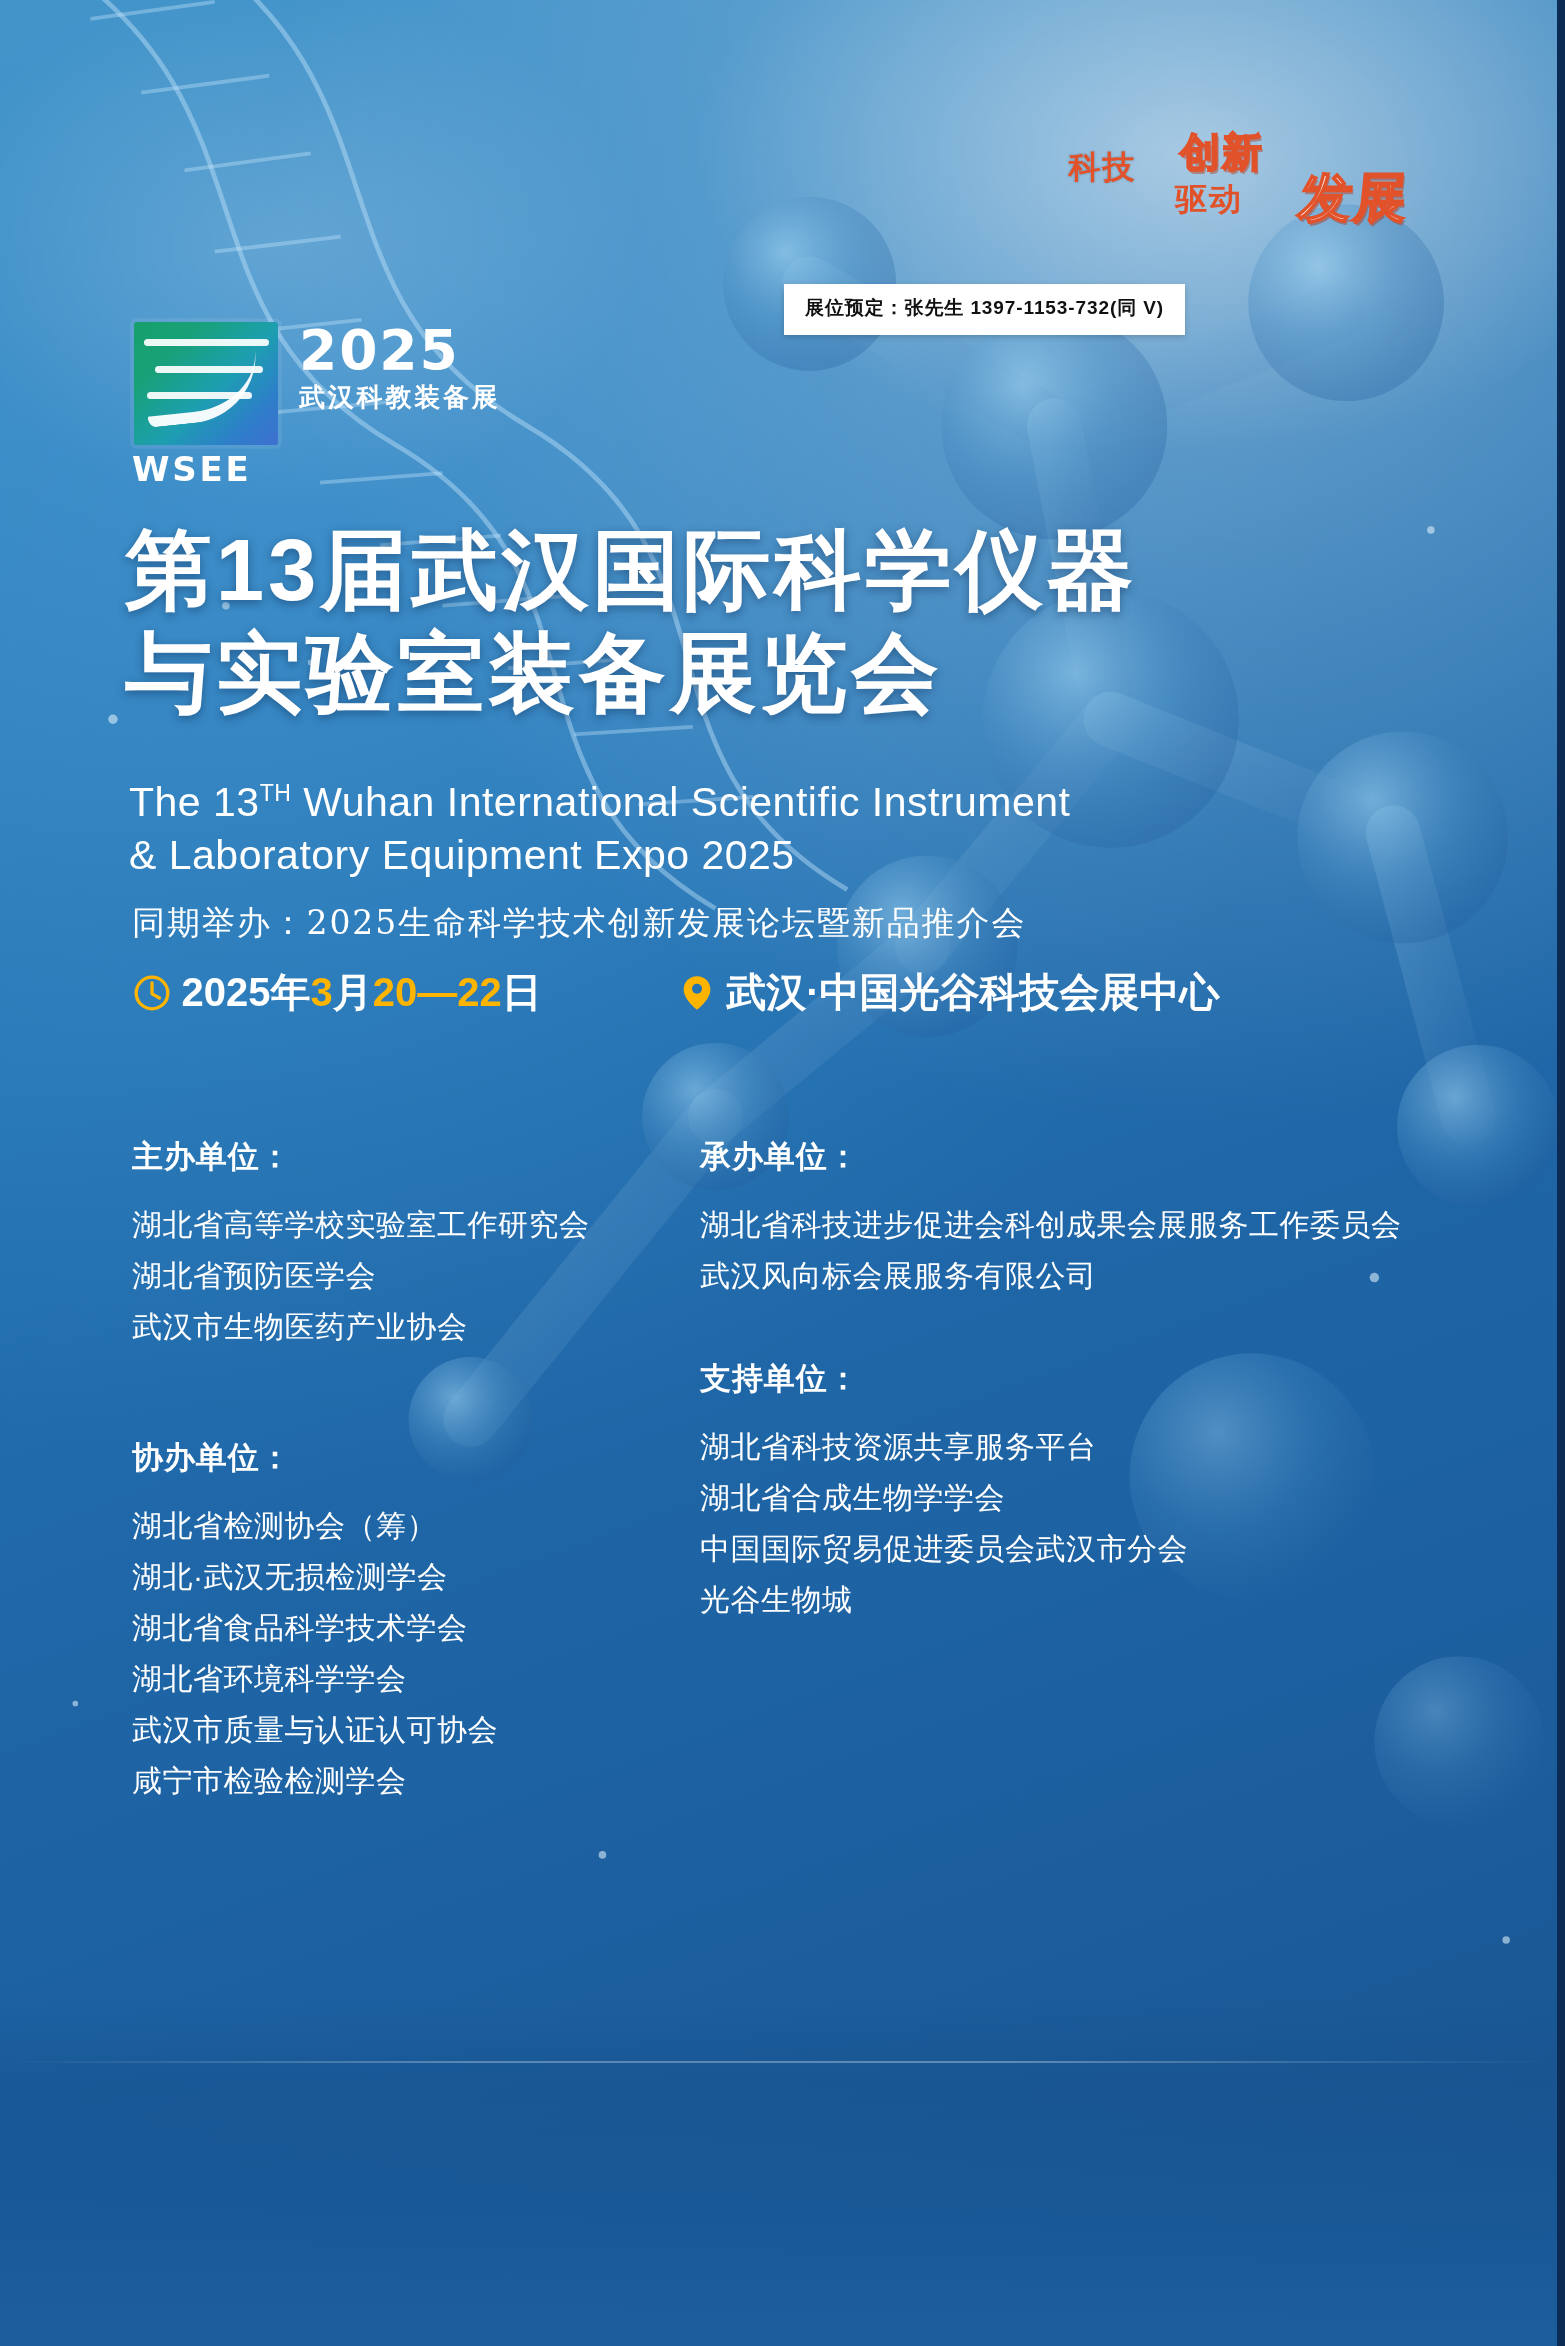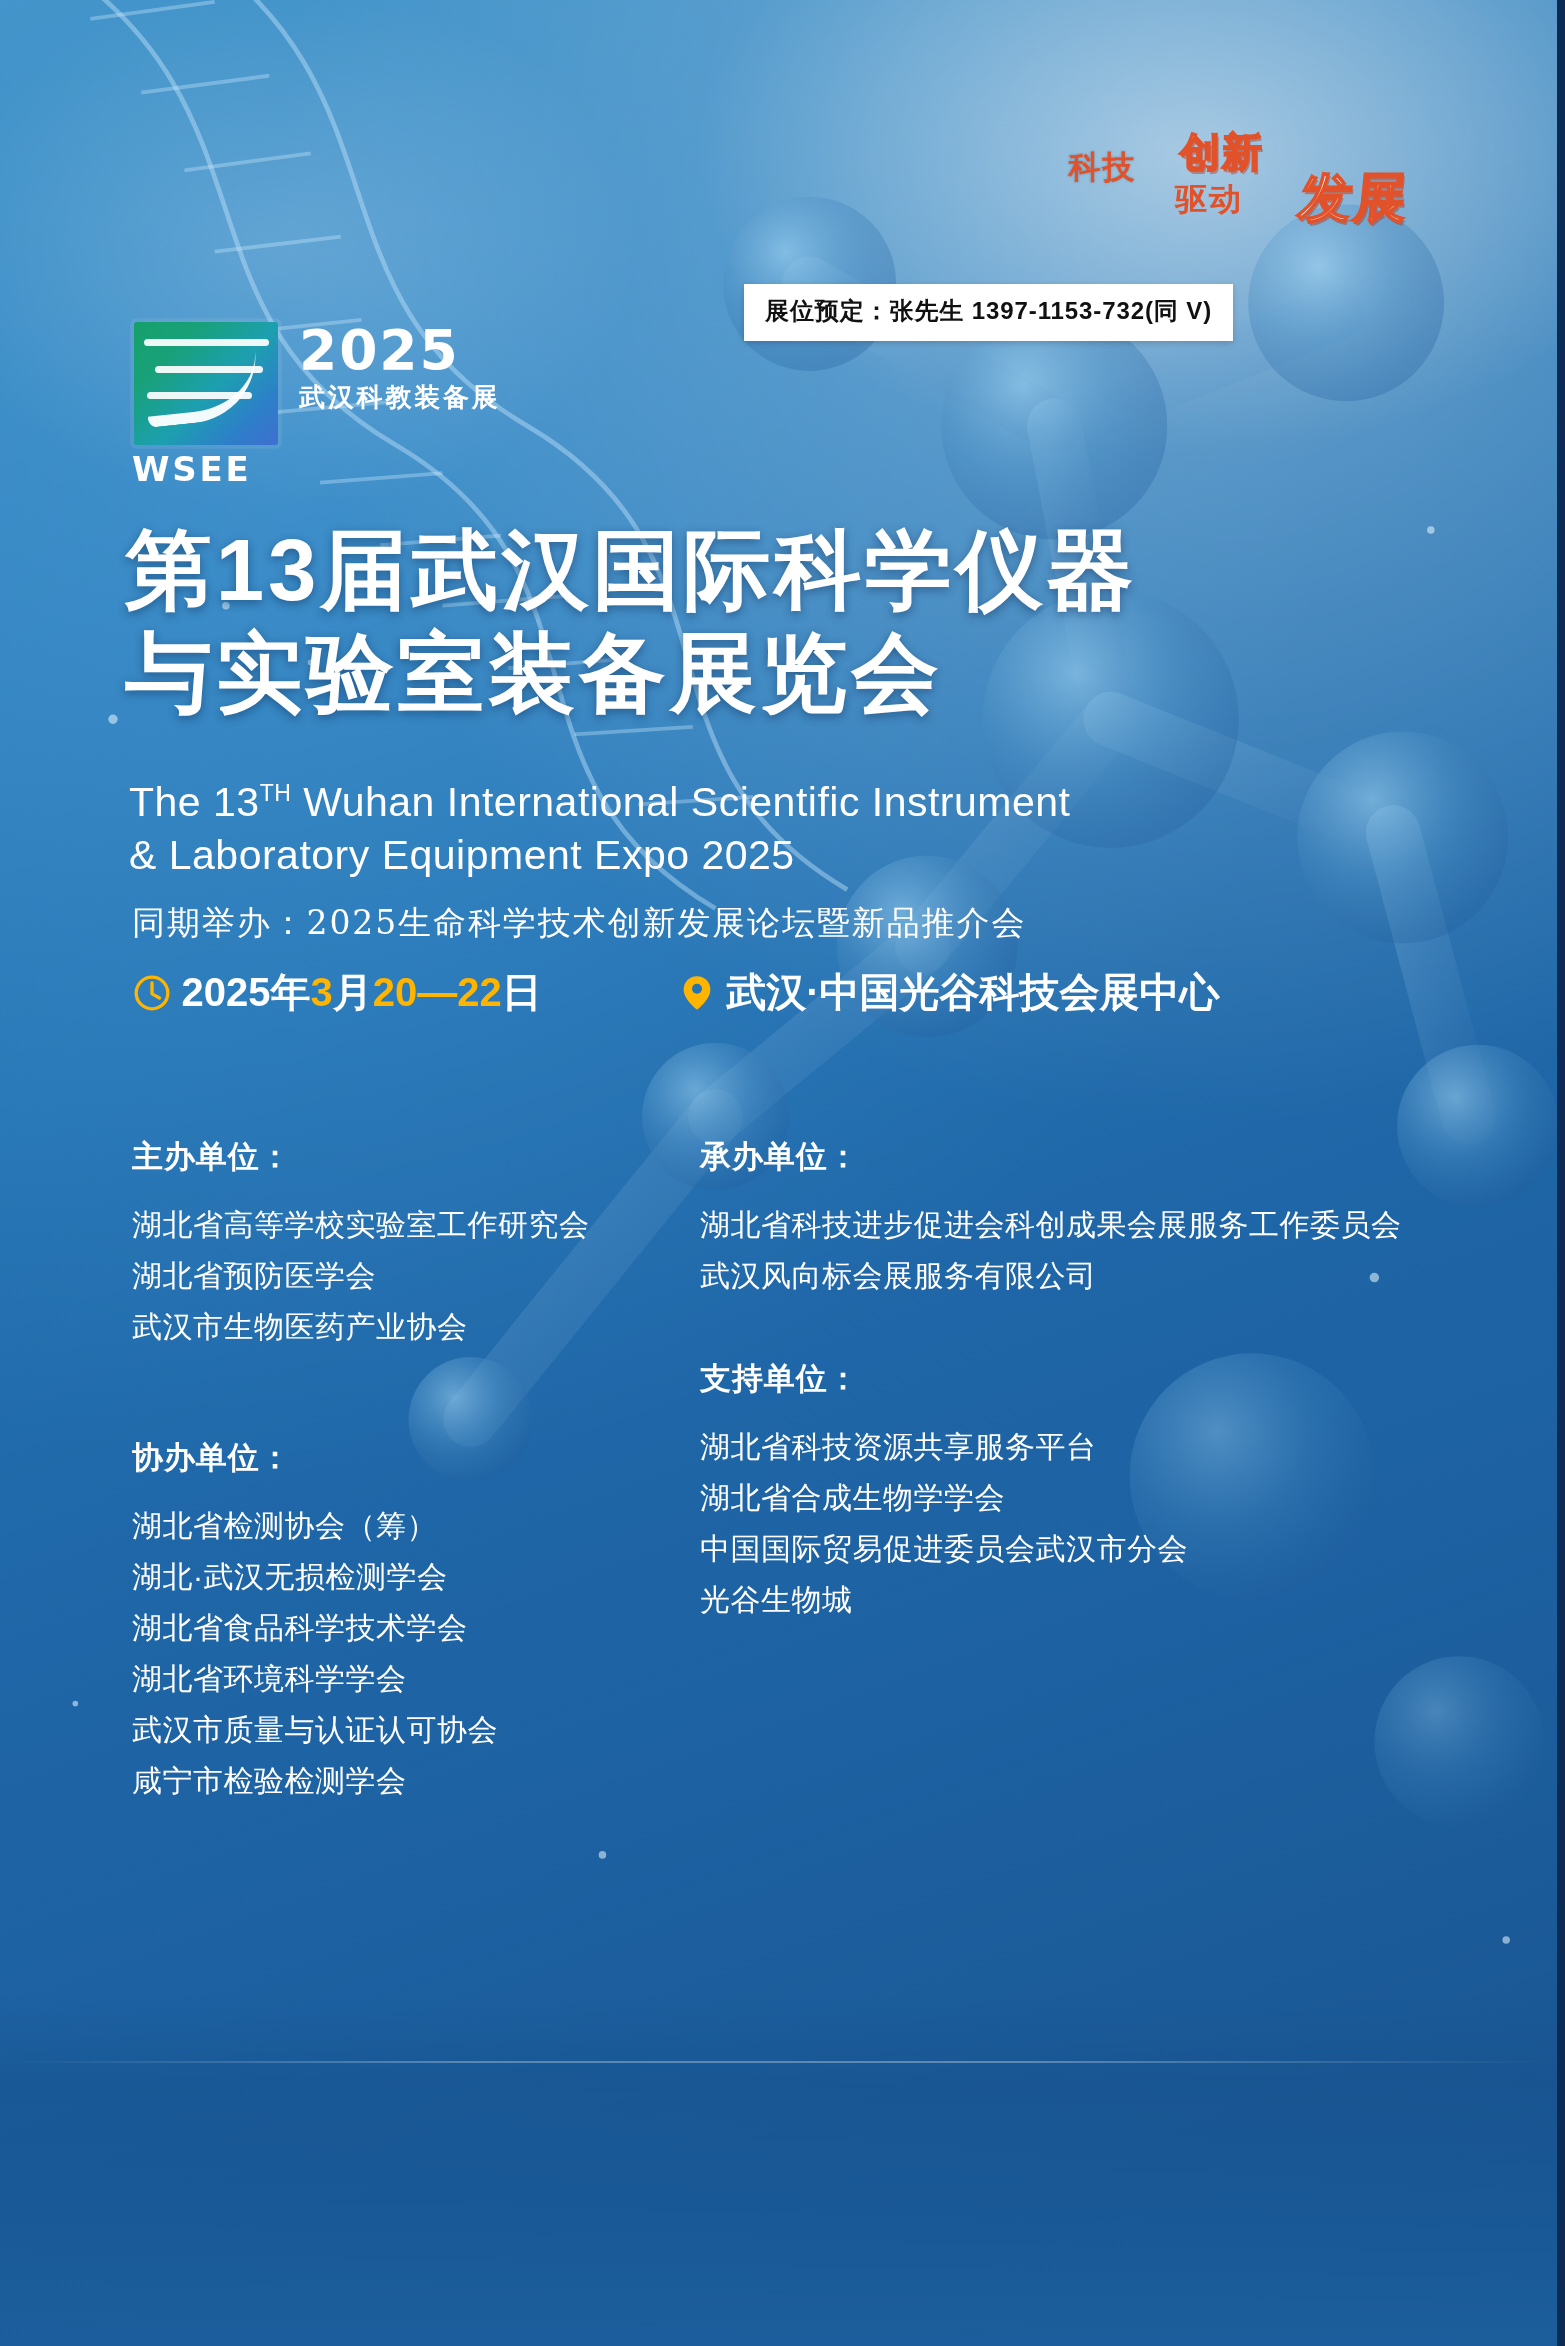--- a/index.html
+++ b/index.html
@@ -82,24 +82,24 @@
     color: #ffffff;
     -webkit-text-stroke: 1.9px #e2522a;
     text-shadow: 1.9px 2.8px 0 rgba(180,50,20,0.45);
     transform: skewX(-6deg);
   }
 
   
   .booth-bar {
     position: absolute;
     top: 284px;
-    left: 744px;
+    left: 784px;
     background: #ffffff;
     color: #111111;
-    font-size: 24px;
+    font-size: 19px;
     font-weight: bold;
     padding: 11.4px 21px 13.2px 21px;
     letter-spacing: 0.9px;
     white-space: nowrap;
     box-shadow: 0 1.9px 5.7px rgba(0,0,0,0.18);
   }
 
   
   .logo-block {
     position: absolute;

